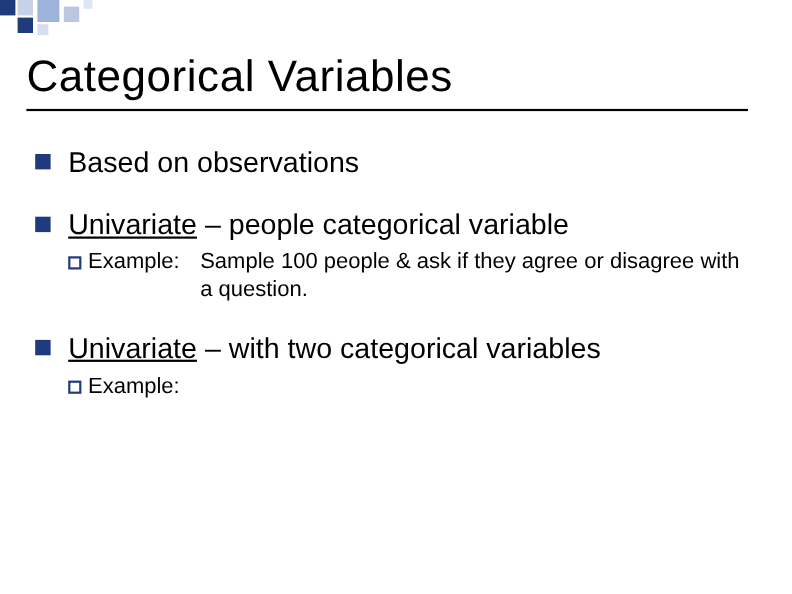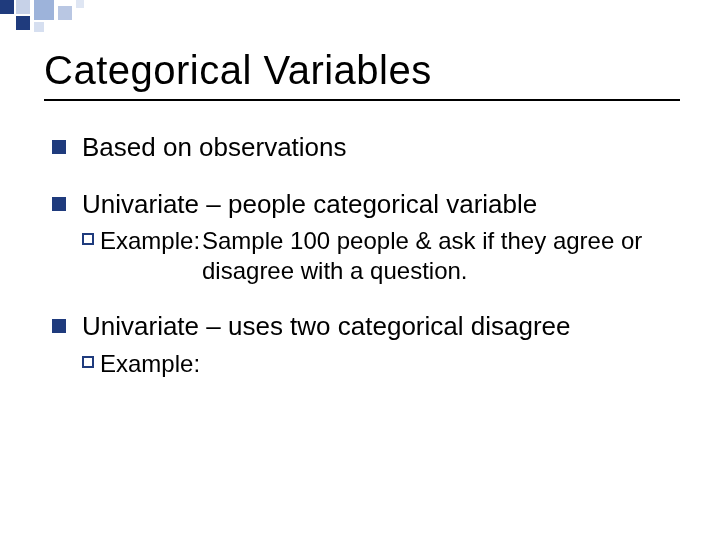--- a/index.html
+++ b/index.html
@@ -55,21 +55,21 @@
     width: 14px; height: 14px;
     background: #b9c7e3;
   }
   .corner-deco .r7 {
     position: absolute;
     top: 0; left: 76px;
     width: 8px; height: 8px;
     background: #dfe6f3;
   }
   .slide {
-    padding: 48px 40px 0 44px;
+    padding: 48px 40px 0 24px;
   }
   .title {
     font-size: 40px;
     font-weight: 400;
     margin-bottom: 6px;
     letter-spacing: 0.5px;
   }
   .rule {
     border: none;
     border-top: 2.5px solid #000;
@@ -88,25 +88,26 @@
   }
   .square-bullet {
     position: absolute;
     left: 0;
     top: 9px;
     width: 14px;
     height: 14px;
     background: #1f3b7d;
   }
   .term {
+    text-decoration: underline;
   }
   .sub {
     position: relative;
     padding-left: 120px;
-    font-size: 24px;
+    font-size: 20px;
     line-height: 1.25;
     margin-top: 6px;
   }
   .sub .open-bullet {
     position: absolute;
     left: 0;
     top: 7px;
     width: 12px;
     height: 12px;
     border: 2px solid #1f3b7d;
@@ -147,21 +148,21 @@
       <span class="term">Univariate</span><span> – people categorical variable</span>
       <div class="sub">
         <span class="open-bullet"></span>
         <span class="label">Example:</span>
         <span>Sample 100 people &amp; ask if they agree or disagree with a question.</span>
       </div>
     </li>
 
     <li>
       <span class="square-bullet"></span>
-      <span class="term">Univariate</span><span> – uses two categorical disagree</span>
+      <span class="term">Univariate</span><span> – with two categorical variables</span>
       <div class="sub">
         <span class="open-bullet"></span>
         <span class="label">Example:</span>
       </div>
     </li>
 
   </ul>
 </div>
 
 </body></html>

